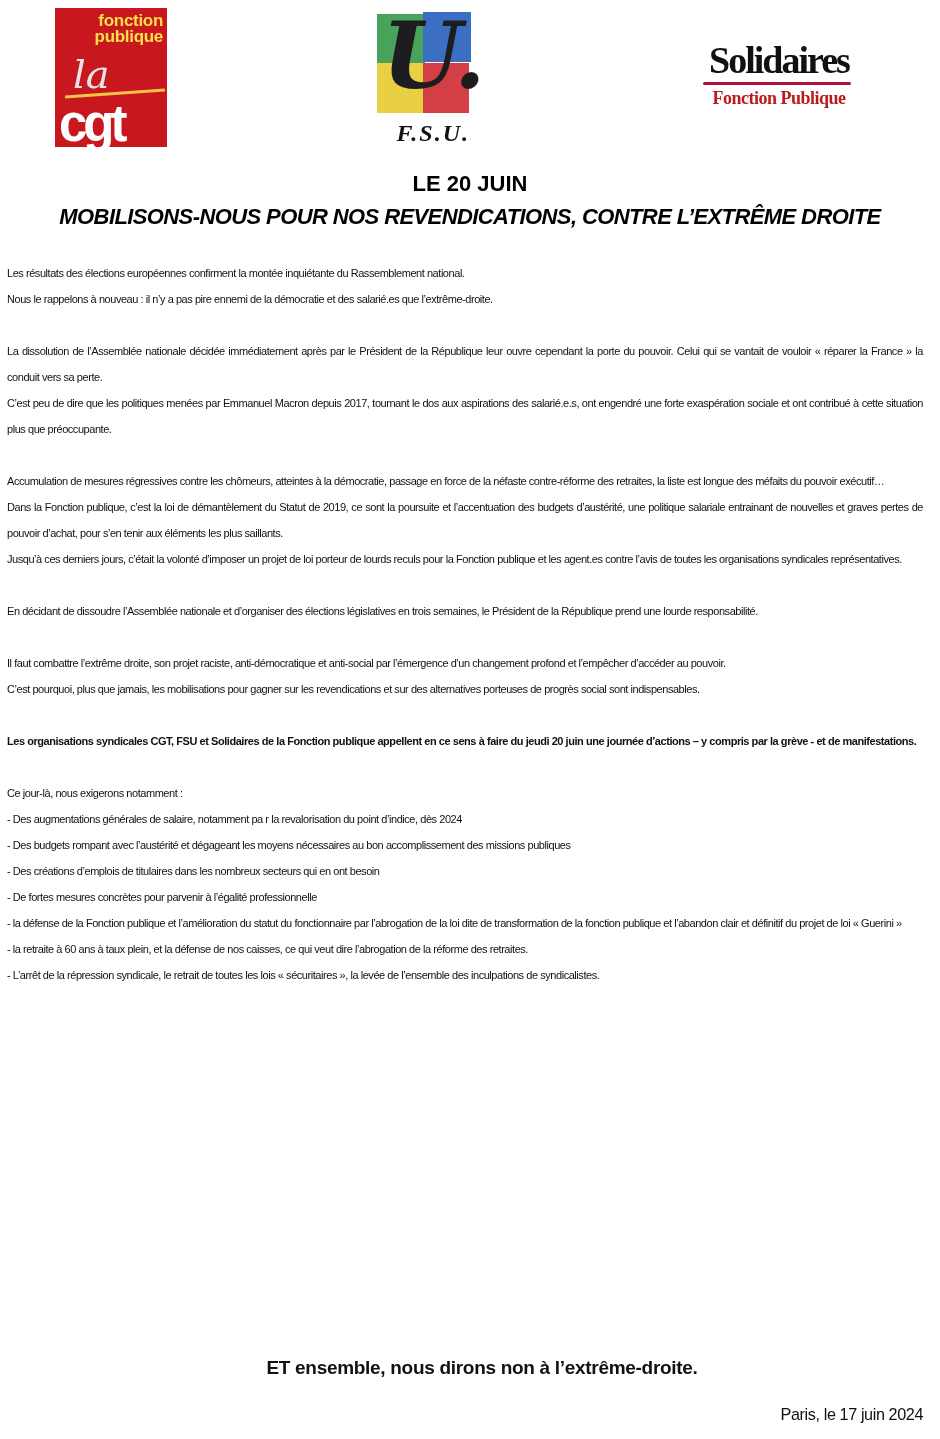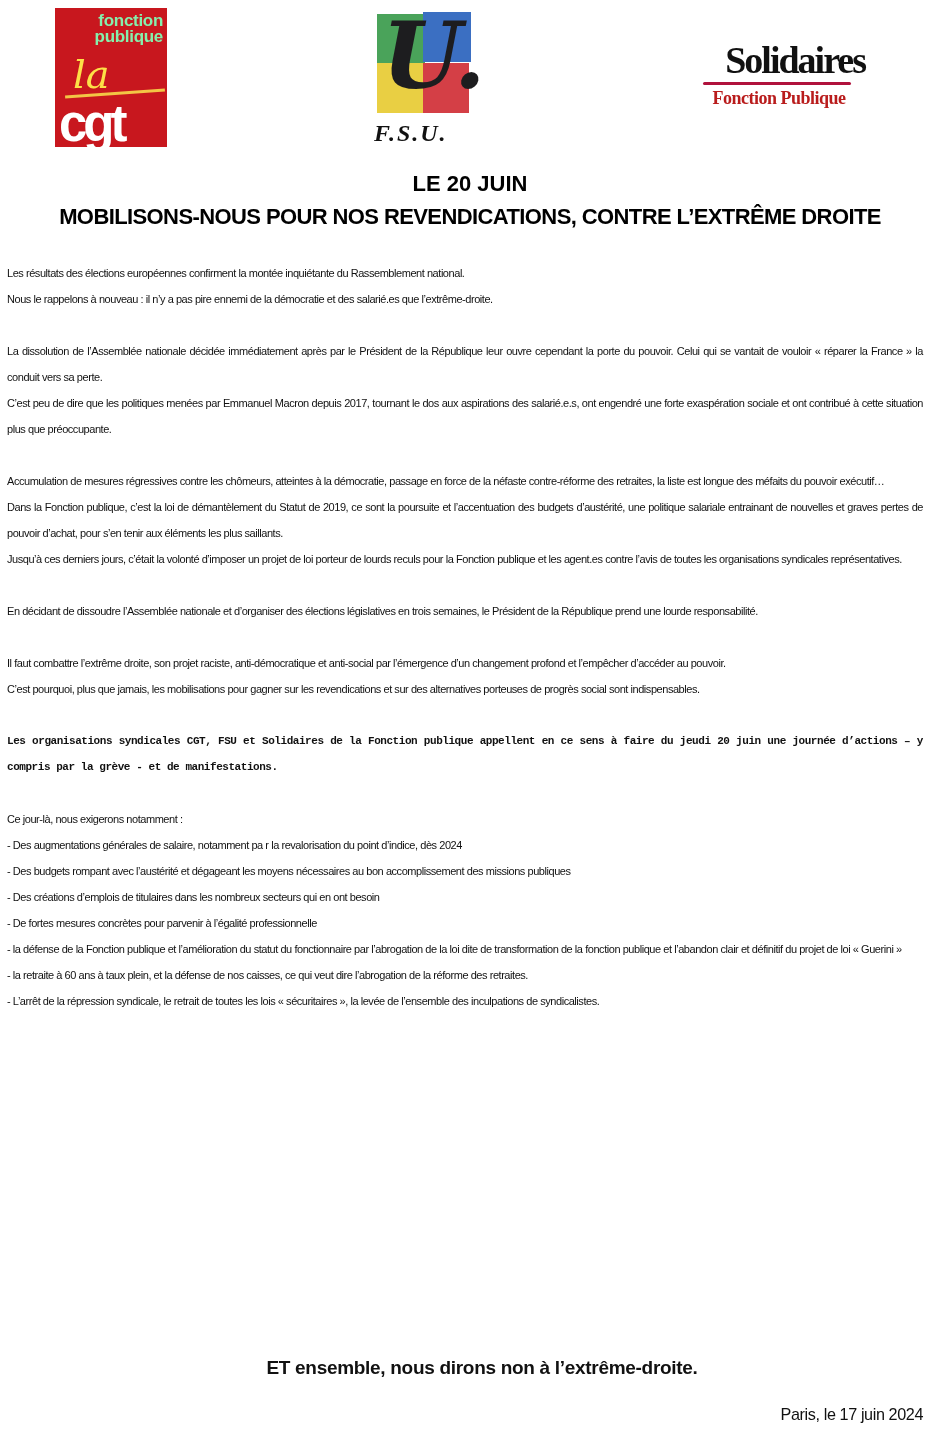--- a/index.html
+++ b/index.html
@@ -1,53 +1,53 @@
 <!DOCTYPE html>
 <html><head>
 <meta charset="utf-8">
 <style>
   html, body { margin: 0; padding: 0; background: #ffffff; }
   body { width: 940px; height: 1439px; position: relative; overflow: hidden;
          font-family: "Liberation Sans", sans-serif; color: #111; }
   .logo-cgt { position: absolute; left: 55px; top: 8px; width: 112px; height: 139px;
               background: #c8171e; overflow: hidden; }
-  .logo-cgt .fp { position: absolute; left: 0; right: 4px; text-align: right; color: #86efac;
+  .logo-cgt .fp { position: absolute; left: 0; right: 4px; text-align: right; color: #fde047;
                   font-weight: bold; font-size: 17px; line-height: 16px; top: 5px; letter-spacing: -0.3px; }
-  .logo-cgt .la { position: absolute; left: 18px; top: 46px; color: #fde047; font-family: "DejaVu Serif", serif;
+  .logo-cgt .la { position: absolute; left: 18px; top: 46px; color: #e5e5e5; font-family: "DejaVu Serif", serif;
                   font-style: italic; font-size: 40px; line-height: 40px; }
   .logo-cgt .swoosh { position: absolute; left: 10px; top: 84px; width: 100px; height: 3px; background: #f3c545;
                       transform: rotate(-4deg); }
   .logo-cgt .cgt { position: absolute; left: 4px; bottom: -10px; color: #ffffff; font-weight: bold;
                    font-size: 51px; line-height: 66px; letter-spacing: -4px; }
   .logo-fsu { position: absolute; left: 374px; top: 6px; width: 96px; height: 145px; }
   .logo-fsu .q { position: absolute; width: 48px; height: 50px; }
   .logo-fsu .q1 { left: 3px; top: 8px; background: #4aa35a; }
   .logo-fsu .q2 { left: 49px; top: 6px; background: #3b6fc2; }
   .logo-fsu .q3 { left: 3px; top: 57px; background: #e9cf43; }
   .logo-fsu .q4 { left: 49px; top: 57px; width: 46px; background: #d43f46; }
   .logo-fsu .u { position: absolute; left: 8px; top: 0px; width: 85px; text-align: center;
                  font-family: "DejaVu Serif", serif; font-style: italic; font-weight: bold;
                  font-size: 92px; line-height: 100px; color: #1d1d1f; }
-  .logo-fsu .name { position: absolute; left: 0; width: 96px; top: 114px; text-align: left;
+  .logo-fsu .name { position: absolute; left: 0; width: 96px; top: 114px; text-align: right;
                     font-family: "Liberation Serif", serif; font-style: italic; font-weight: bold;
                     font-size: 24px; letter-spacing: 2px; color: #111; }
   .logo-sol { position: absolute; left: 693px; top: 40px; width: 172px; height: 76px; text-align: center; }
   .logo-sol .s1 { font-family: "Liberation Serif", serif; font-weight: bold; font-size: 38px;
-                  line-height: 40px; color: #111; letter-spacing: -2px; text-align: right; }
+                  line-height: 40px; color: #111; letter-spacing: -2px; }
   .logo-sol .bar { height: 3px; background: #b0123c; margin: 2px 14px 2px 10px; border-radius: 2px; }
   .logo-sol .s2 { font-family: "Liberation Serif", serif; font-weight: bold; font-size: 18px;
                   line-height: 22px; color: #b91c1c; letter-spacing: -0.5px; }
   h1 { position: absolute; left: 0; right: 0; margin: 0; text-align: center; font-weight: bold; color: #000; }
   .t1 { top: 171px; font-size: 22px; }
-  .t2 { top: 204px; font-size: 22px; letter-spacing: -0.6px; }
+  .t2 { top: 204px; font-size: 22px; letter-spacing: -0.6px; font-style: italic; }
   .body-text { position: absolute; left: 7px; right: 17px; top: 260px; font-size: 11px; line-height: 26px;
                letter-spacing: -0.45px; text-align: justify; }
   .body-text p { margin: 0 0 26px 0; }
   .body-text .line { display: block; }
-  .bold { font-weight: bold; font-family: Liberation Mono, monospace; }
+  .bold { font-weight: bold; }
   .list { margin: 0; }
   .final { position: absolute; left: 0; right: 0; top: 1357px; text-align: center; font-weight: bold;
            font-size: 19px; letter-spacing: -0.3px; margin-left: 24px; }
   .date { position: absolute; right: 17px; top: 1405px; font-size: 16.2px; letter-spacing: -0.4px; }
 </style>
 </head>
 <body>
 
 <div class="logo-cgt">
   <div class="fp">

